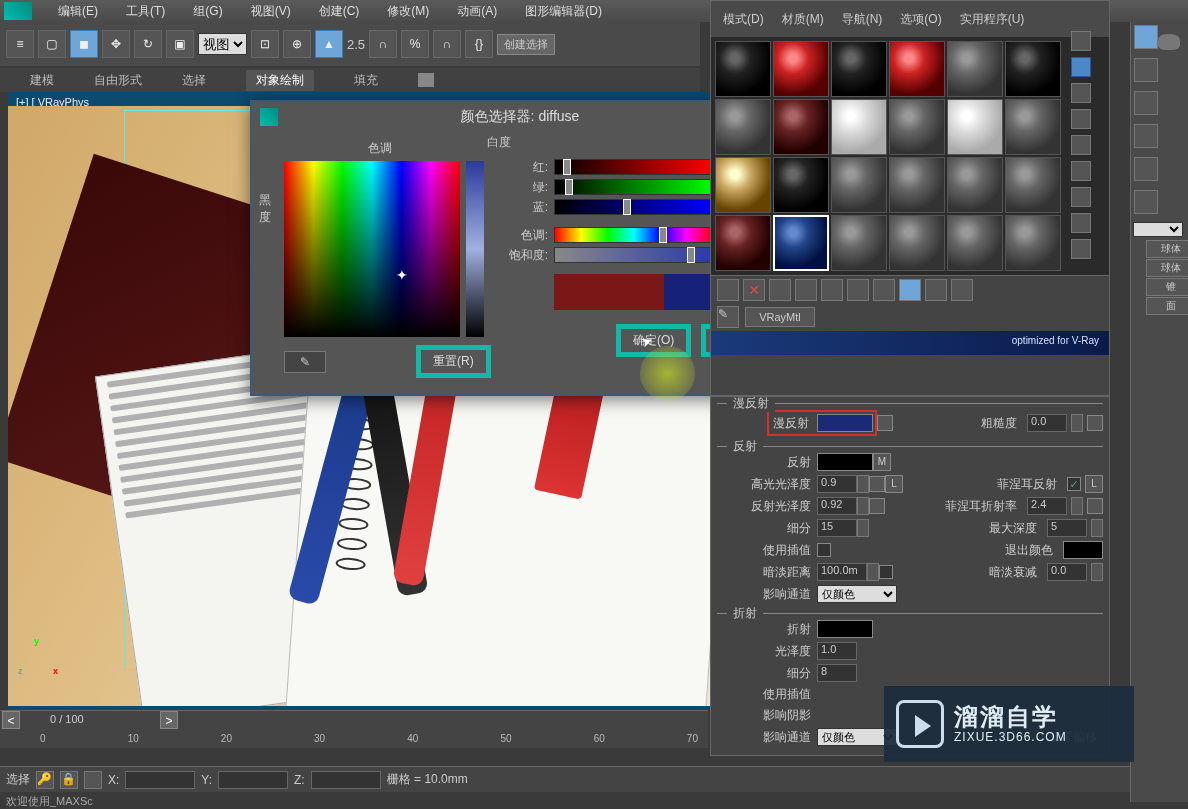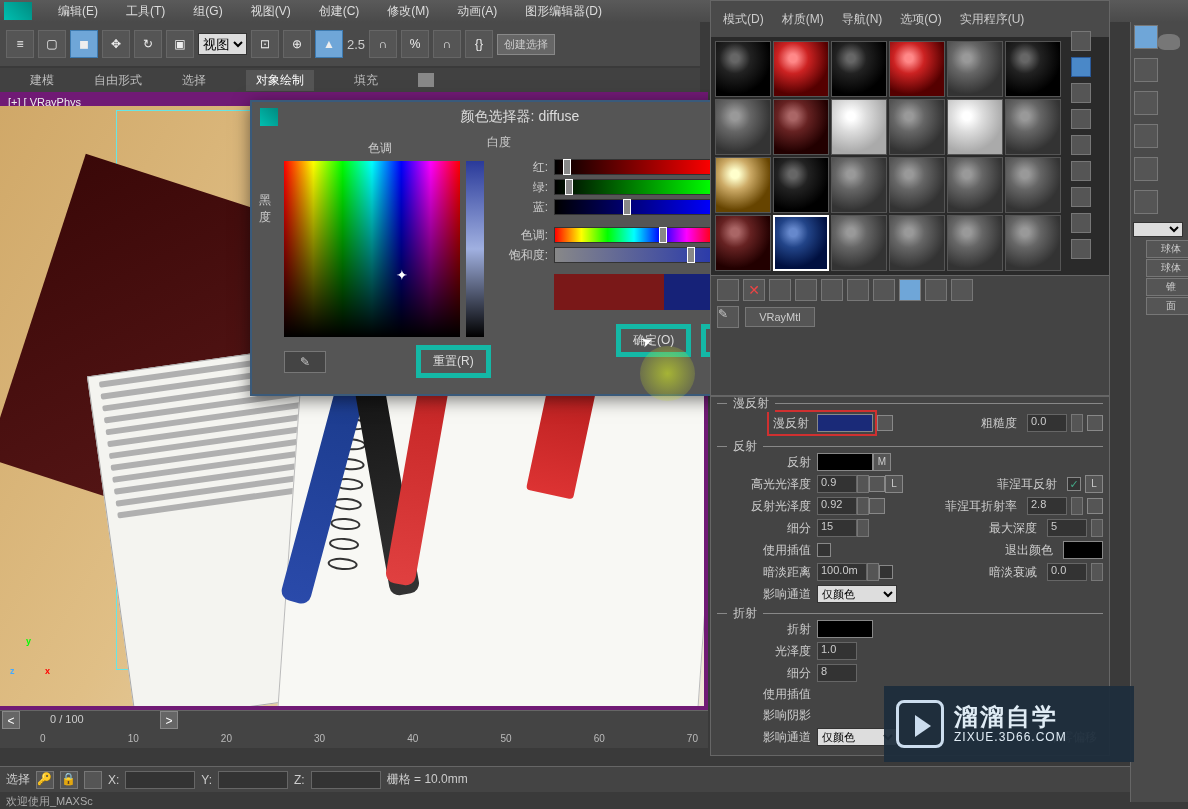--- a/index.html
+++ b/index.html
@@ -98,24 +98,24 @@
   .sec-tabs .env {
     width: 16px; height: 14px;
     background: #888;
     position: relative;
   }
   
   
   .viewport {
     position: absolute;
     top: 92px;
-    left: 0;
+    left: 8px;
     width: 708px;
     height: 618px;
-    background: #701a75;
+    background: #0c4a6e;
   }
   .viewport-label {
     position: absolute;
     top: 4px;
     left: 8px;
     color: #eee;
     font-size: 11px;
   }
   .scene {
     position: absolute;
@@ -1089,20 +1089,21 @@
     <div class="tb"></div>
     <div class="tb"></div>
     <div class="tb sel"></div>
     <div class="tb"></div>
     <div class="tb"></div>
   </div>
   <div class="me-name-row">
     <div class="dropper">✎</div>
     <div class="type">VRayMtl</div>
   </div>
+  <div class="vray-banner">optimized for V-Ray</div>
 </div>
 
 <div class="rollouts">
   <div class="rollout">
     <div class="rtitle">漫反射</div>
     <div class="param-row">
       <div class="swatch-wrap" style="margin-left:50px;">
         <span class="plabel short">漫反射</span>
         <div class="swatch diffuse"></div>
       </div>
@@ -1135,21 +1136,21 @@
         <div class="mbtn">L</div>
       </div>
     </div>
     <div class="param-row">
       <span class="plabel">反射光泽度</span>
       <div class="num-in">0.92</div>
       <div class="spinner"></div>
       <div class="tiny-swatch"></div>
       <div class="right-group">
         <span class="plabel" style="width:80px;">菲涅耳折射率</span>
-        <div class="num-in">2.8</div>
+        <div class="num-in">2.4</div>
         <div class="spinner"></div>
         <div class="tiny-swatch"></div>
       </div>
     </div>
     <div class="param-row">
       <span class="plabel">细分</span>
       <div class="num-in">15</div>
       <div class="spinner"></div>
       <div class="right-group">
         <span class="plabel" style="width:70px;">最大深度</span>

